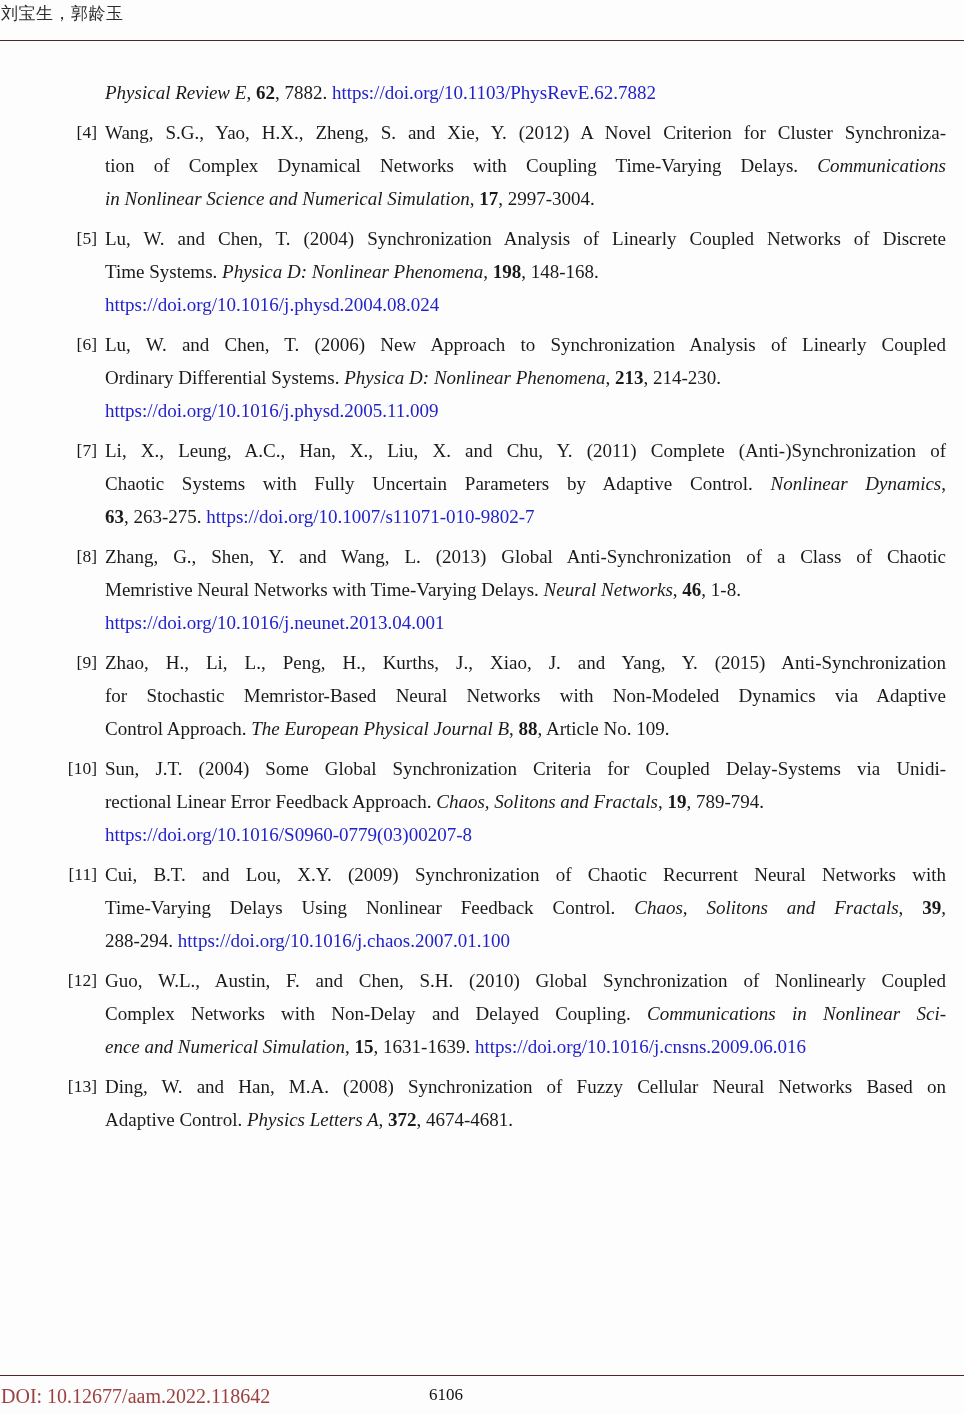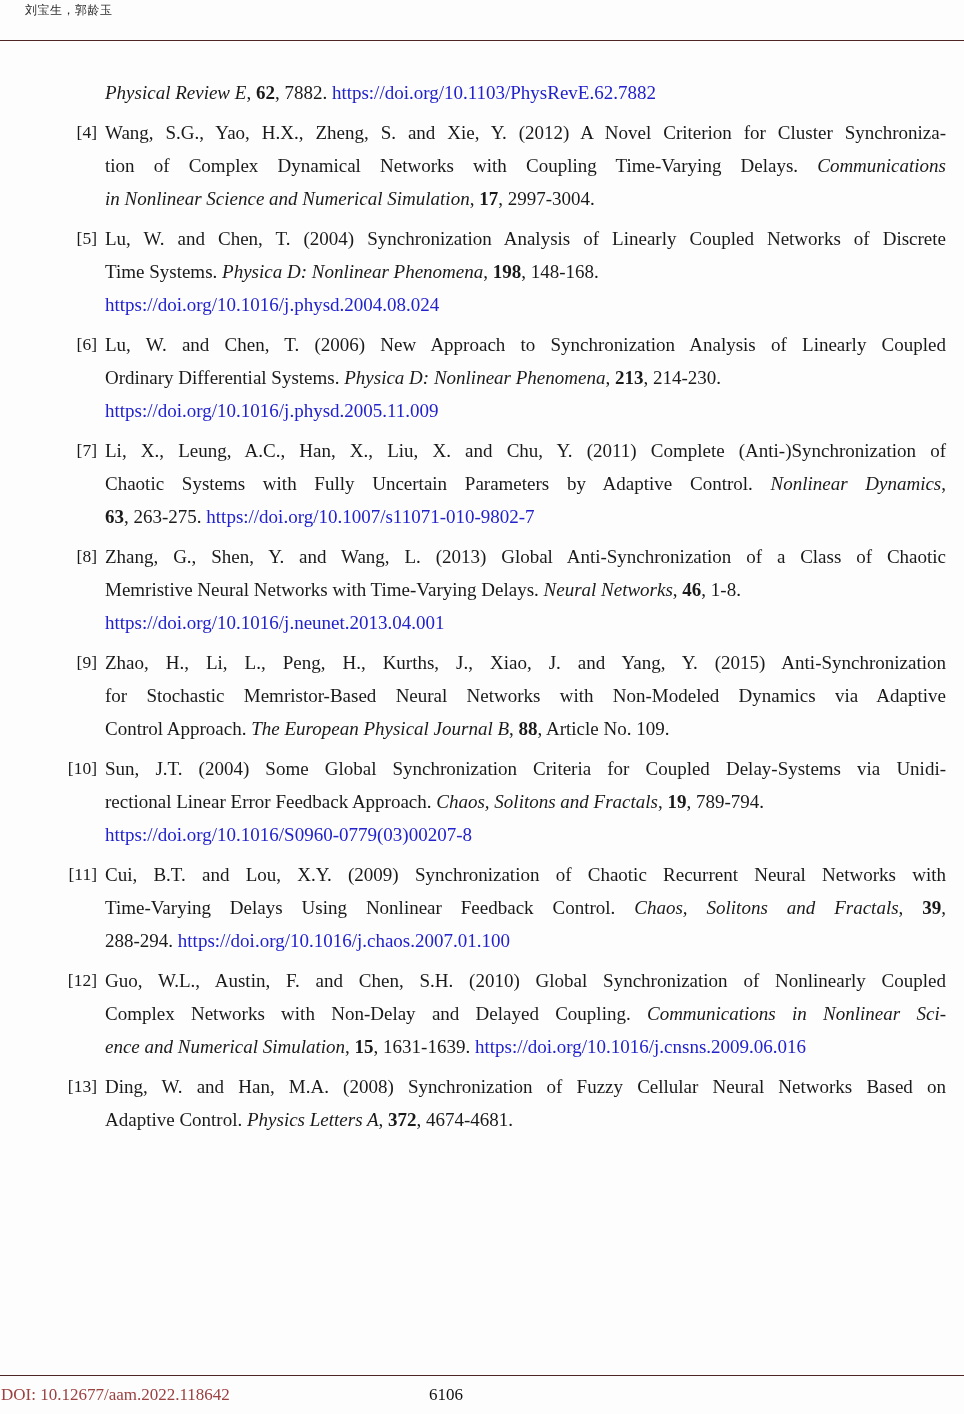--- a/index.html
+++ b/index.html
@@ -11,24 +11,23 @@
   .page {
     position: relative;
     width: 964px; height: 1414px;
     background: var(--page-bg, #fdfdfd);
     font-family: "Liberation Serif", "DejaVu Serif", serif;
     color: var(--text-color, #1a1a1a);
   }
   .header-authors {
     position: absolute;
     top: 2px; left: 1px;
-    font-size: 12px;
+    font-size: 17px;
     color: #2b2b2b;
     letter-spacing: 0.5px;
-    margin-left: 24px;
   }
   .header-rule {
     position: absolute;
     top: 40px; left: 0;
     width: 964px; height: 0;
     border-top: 1.6px solid var(--rule-color, #4f2626);
   }
   .refs {
     position: absolute;
     top: 76px; left: 0;
@@ -69,21 +68,21 @@
   }
   .footer-rule {
     position: absolute;
     top: 1375px; left: 0;
     width: 964px; height: 0;
     border-top: 1.6px solid var(--rule-color, #4f2626);
   }
   .footer-doi {
     position: absolute;
     top: 1385px; left: 1px;
-    font-size: 17px;
+    font-size: 20px;
     color: var(--accent-red, #9c4040);
   }
   .footer-page {
     position: absolute;
     top: 1385px; left: 0;
     width: 892px;
     text-align: center;
     font-size: 17px;
     color: #111111;
   }

